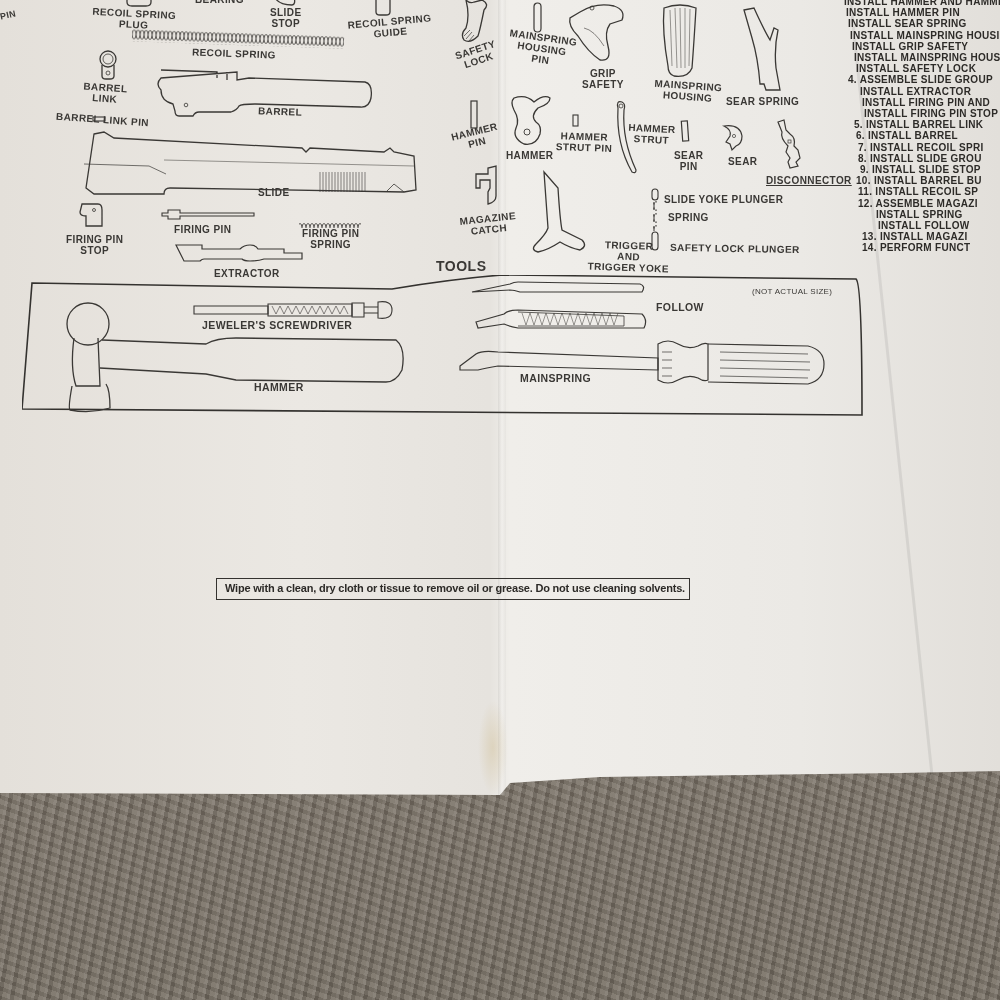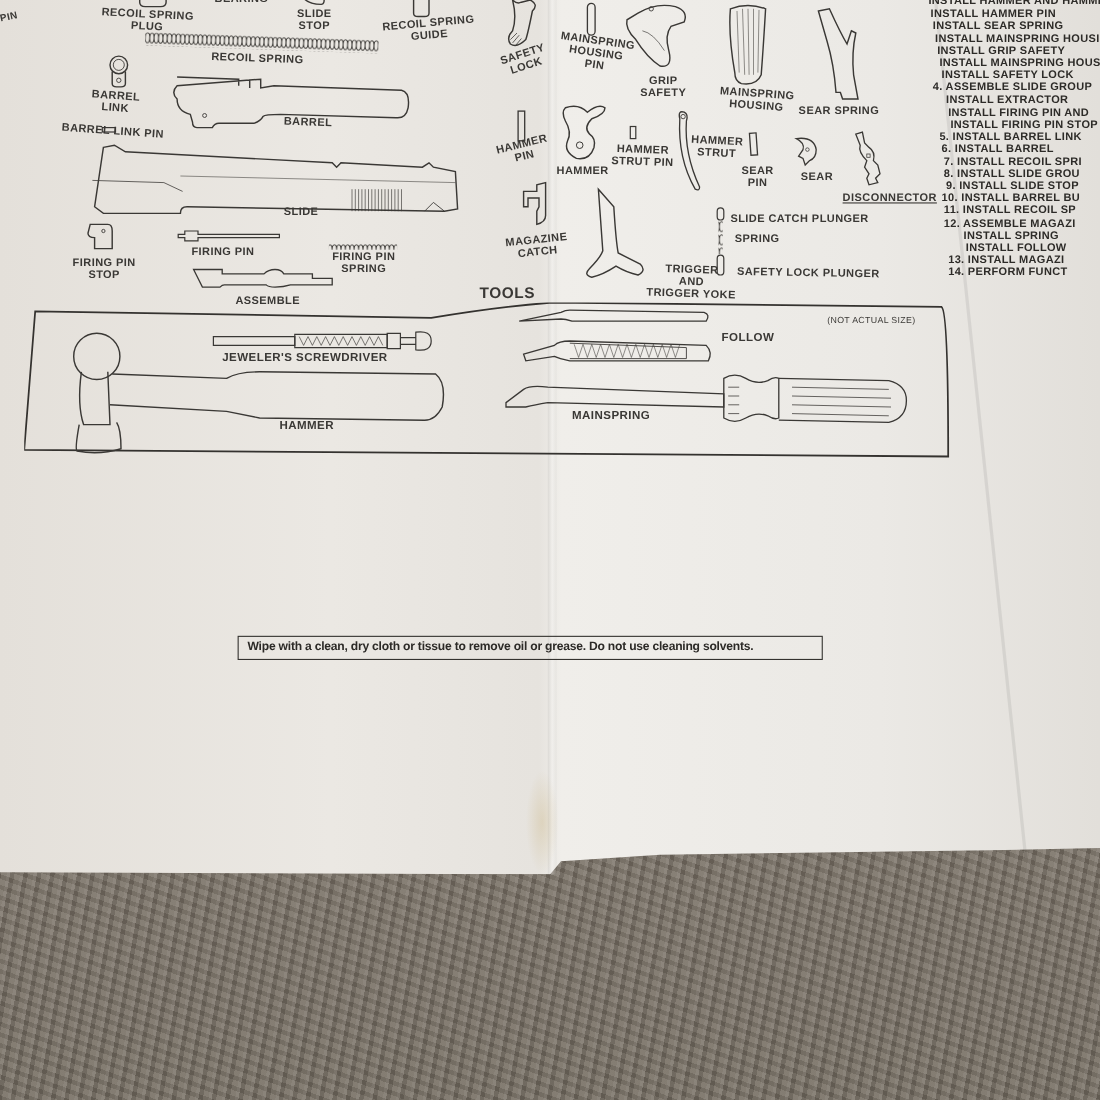--- a/index.html
+++ b/index.html
@@ -14,21 +14,21 @@
     clip-path:polygon(0 0,100% 0,100% 771px,90% 773px,60% 777px,51% 783px,50% 795px,0 793px);}
   .fold-v{position:absolute;left:498px;top:0;width:8px;height:795px;background:linear-gradient(90deg,rgba(0,0,0,0.06),rgba(255,255,255,0.25),rgba(0,0,0,0.03));}
   .fold-r{position:absolute;left:890px;top:0;width:3px;height:780px;background:rgba(0,0,0,0.07);transform:skewX(6deg);}
   .stain{position:absolute;left:478px;top:700px;width:30px;height:95px;background:radial-gradient(ellipse at center,rgba(190,160,90,0.25),rgba(0,0,0,0) 70%);}
   .lbl{position:absolute;font-weight:bold;color:#3a3835;font-size:10px;letter-spacing:0.4px;text-align:center;line-height:11px;white-space:nowrap;}
   .drw{position:absolute;}
   .drw svg{overflow:visible;}
   .tools-box{position:absolute;left:22px;top:275px;width:840px;height:146px;}
   .tools-title{position:absolute;left:436px;top:258px;font-weight:bold;font-size:14px;color:#3a3835;letter-spacing:0.5px;}
   .nas{position:absolute;left:752px;top:287px;font-size:8px;font-weight:normal;color:#3a3835;letter-spacing:0.3px;}
-  .notice{position:absolute;left:216px;top:578px;width:532px;height:22px;border:1.5px solid #34322f;box-sizing:border-box;
+  .notice{position:absolute;left:216px;top:578px;width:474px;height:22px;border:1.5px solid #34322f;box-sizing:border-box;
     font-family:"Liberation Sans",sans-serif;font-weight:bold;font-size:11px;color:#2c2a27;line-height:19px;padding-left:8px;white-space:nowrap;letter-spacing:-0.2px;}
   .steps{position:absolute;left:840px;top:-4px;width:170px;font-size:10px;font-weight:bold;color:#2d2b28;line-height:11.2px;letter-spacing:0.3px;}
   .steps div{white-space:nowrap;}
 </style>
 </head>
 <body>
 
 <div class="carpet" data-name="carpet-background"></div>
 
 <div class="paper" data-name="manual-page"></div>
@@ -151,21 +151,21 @@
     </svg>
 </div>
 <div class="lbl" style="left:302px;top:228px;white-space:pre;" data-name="label-firing-pin-spring" data-bind="document.parts.firing_pin_spring">FIRING PIN
 SPRING</div>
 
 <div class="drw" style="left:174px;top:243px;" data-name="extractor-drawing">
   <svg width="130" height="20">
       <path d="M2 2 H28 V6 H66 Q70 2 76 2 Q82 2 84 6 H110 V10 L128 10 V16 H90 Q84 18 76 18 Q70 18 68 16 H30 Q28 16 26 18 H10 Z" fill="none" stroke="#3a3835" stroke-width="1.2"></path>
     </svg>
 </div>
-<div class="lbl" style="left:214px;top:268px;" data-name="label-extractor" data-bind="document.parts.extractor">ASSEMBLE</div>
+<div class="lbl" style="left:214px;top:268px;" data-name="label-extractor" data-bind="document.parts.extractor">EXTRACTOR</div>
 
 <div class="drw" style="left:460px;top:0px;" data-name="safety-lock-drawing">
   <svg width="40" height="44">
       <path d="M6 0 Q10 4 14 2 L22 0 Q30 4 24 10 Q20 30 18 36 Q10 44 4 40 Q0 34 6 28 Q10 16 6 0 Z" fill="none" stroke="#3a3835" stroke-width="1.3"></path>
       <g stroke="#3a3835" stroke-width="0.7">
         <line x1="4" y1="36" x2="10" y2="30"></line>
         <line x1="6" y1="39" x2="12" y2="32"></line>
         <line x1="9" y1="41" x2="14" y2="35"></line>
       </g>
     </svg>
@@ -288,21 +288,21 @@
 AND
 TRIGGER YOKE</div>
 
 <div class="drw" style="left:650px;top:188px;" data-name="plunger-spring-assembly-drawing">
   <svg width="12" height="64">
       <rect x="2" y="1" width="6" height="11" rx="3" fill="none" stroke="#3a3835" stroke-width="1.1"></rect>
       <rect x="3" y="13" width="4" height="30" fill="url(#coil)"></rect>
       <rect x="2" y="44" width="6" height="18" rx="3" fill="none" stroke="#3a3835" stroke-width="1.1"></rect>
     </svg>
 </div>
-<div class="lbl" style="left:664px;top:194px;" data-name="label-slide-stop-plunger" data-bind="document.parts.slide_stop_plunger">SLIDE CATCH PLUNGER</div>
+<div class="lbl" style="left:664px;top:194px;" data-name="label-slide-stop-plunger" data-bind="document.parts.slide_stop_plunger">SLIDE YOKE PLUNGER</div>
 <div class="lbl" style="left:668px;top:212px;" data-name="label-spring" data-bind="document.parts.spring">SPRING</div>
 <div class="lbl" style="left:670px;top:243px;transform:rotate(1deg);" data-name="label-safety-lock-plunger" data-bind="document.parts.safety_lock_plunger">SAFETY LOCK PLUNGER</div>
 
 <div class="tools-title" data-name="tools-heading" data-bind="document.tools.title">TOOLS</div>
 <div class="tools-box" data-name="tools-frame">
   <svg width="842" height="150">
     <path d="M10 8 L370 14 Q430 4 480 0 L834 4 Q840 8 840 140 L0 134 Z" fill="none" stroke="#34322f" stroke-width="1.6"></path>
   </svg>
 </div>
 <div class="nas" data-name="not-actual-size-note" data-bind="document.tools.scale_note">(NOT ACTUAL SIZE)</div>

